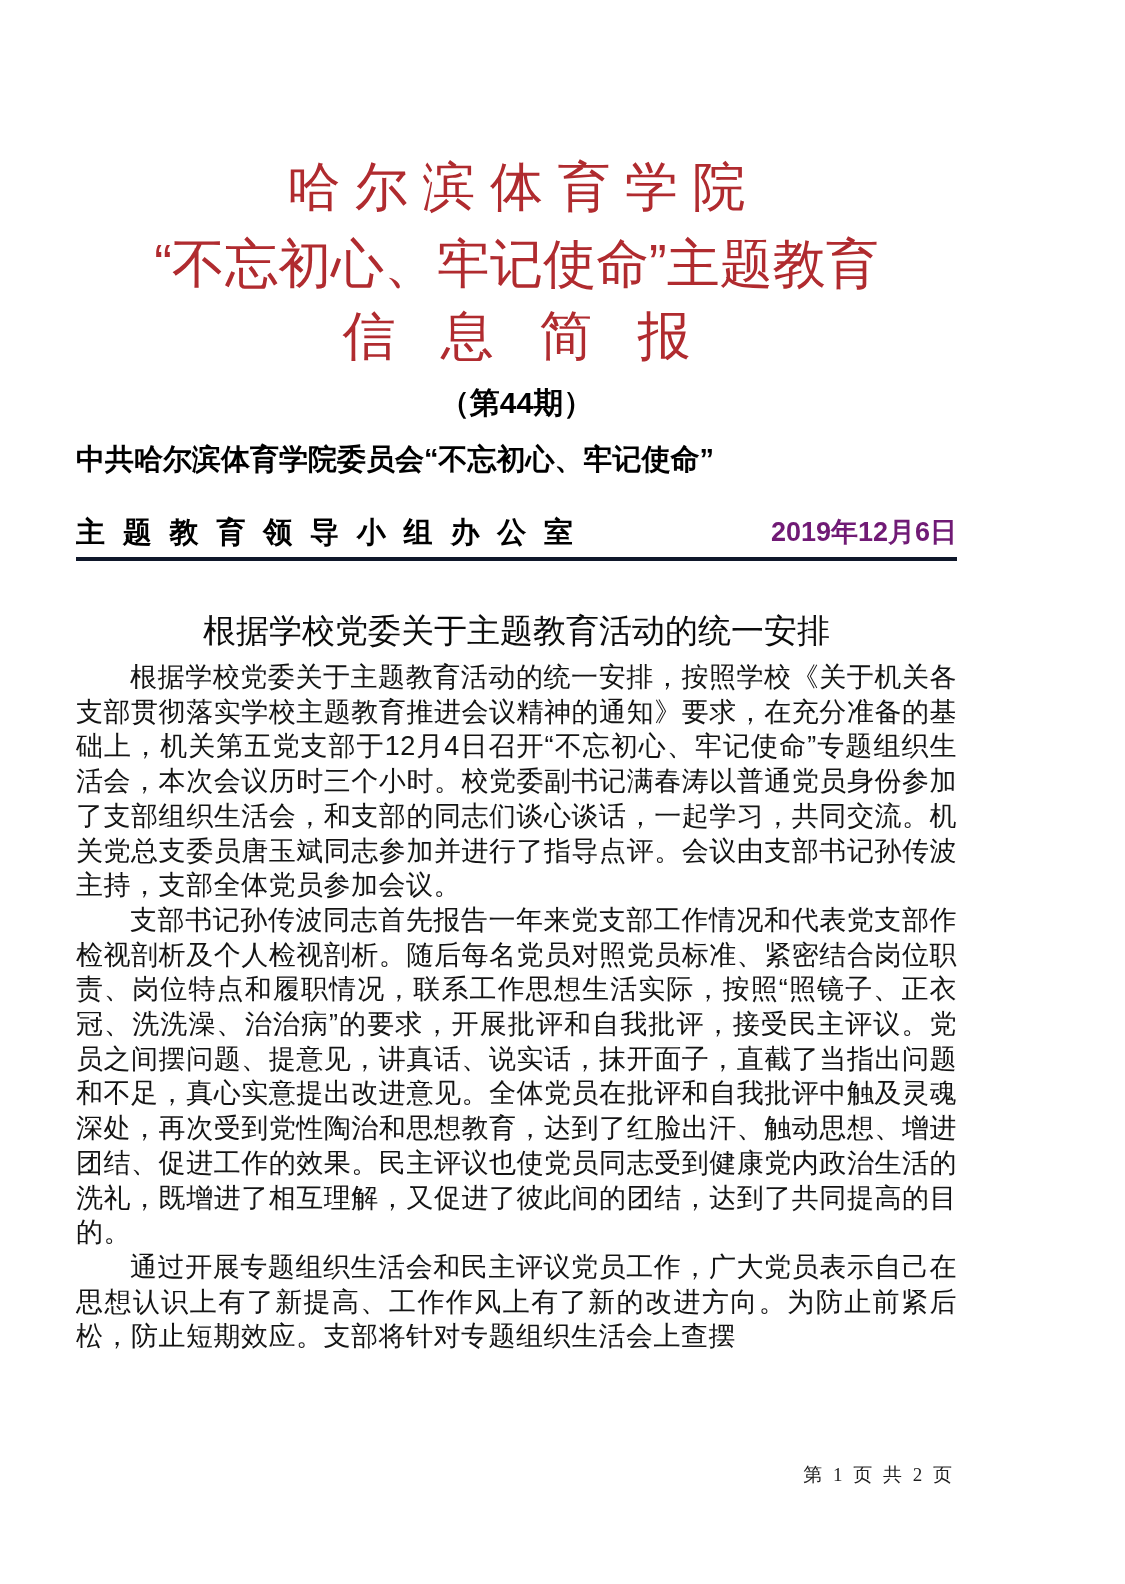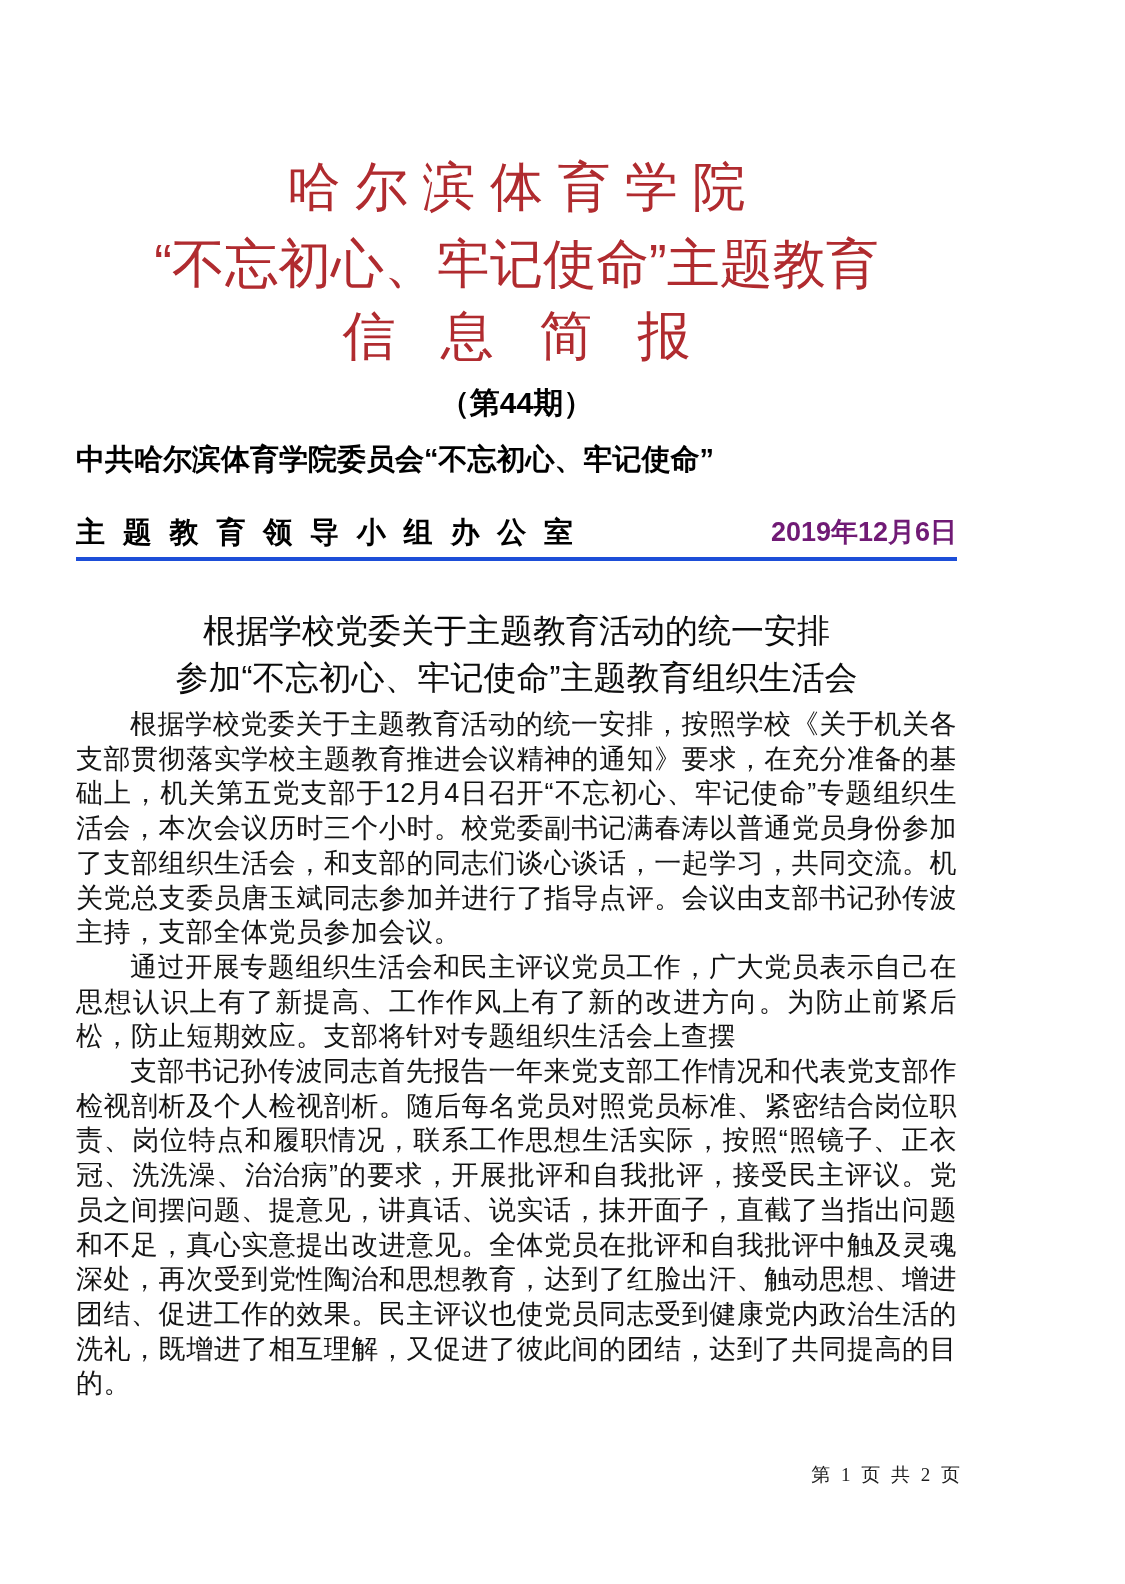--- a/index.html
+++ b/index.html
@@ -58,21 +58,21 @@
     font-weight: bold;
     color: #000;
     white-space: nowrap;
   }
   .issuer-row {
     display: flex;
     justify-content: space-between;
     align-items: flex-end;
     margin-top: 2px;
     padding-bottom: 8px;
-    border-bottom: 4px solid #1d4ed8;
+    border-bottom: 4px solid #0f172a;
   }
   .issuer-office {
     display: inline-block;
     width: 497px;
     font-size: 29px;
     line-height: 33px;
     font-weight: bold;
     color: #000;
     text-align: justify;
     text-align-last: justify;
@@ -100,21 +100,21 @@
     font-size: 27px;
     line-height: 34.7px;
     text-align: justify;
     text-indent: 2em;
     color: #141414;
     letter-spacing: 0.5px;
   }
   
   .page-footer {
     position: absolute;
-    right: 162px;
+    right: 170px;
     top: 1462px;
     font-size: 19px;
     letter-spacing: 3px;
     color: #1d1d1d;
     font-family: "Liberation Serif", "DejaVu Serif", serif;
   }
 </style>
 </head>
 <body>
 
@@ -130,24 +130,23 @@
   <div class="issuer">
     <div class="issuer-line1">中共哈尔滨体育学院委员会“不忘初心、牢记使命”</div>
     <div class="issuer-row">
       <span class="issuer-office">主题教育领导小组办公室</span>
       <span class="issuer-date">2019年12月6日</span>
     </div>
   </div>
 
   <div class="article-title">
     <div>根据学校党委关于主题教育活动的统一安排</div>
-    <div>参加“不忘初心、牢记使命”主题教育组织生活会</div>
   </div>
 
   <div class="article-body">
     <p>根据学校党委关于主题教育活动的统一安排，按照学校《关于机关各支部贯彻落实学校主题教育推进会议精神的通知》要求，在充分准备的基础上，机关第五党支部于12月4日召开“不忘初心、牢记使命”专题组织生活会，本次会议历时三个小时。校党委副书记满春涛以普通党员身份参加了支部组织生活会，和支部的同志们谈心谈话，一起学习，共同交流。机关党总支委员唐玉斌同志参加并进行了指导点评。会议由支部书记孙传波主持，支部全体党员参加会议。</p>
+    <p>支部书记孙传波同志首先报告一年来党支部工作情况和代表党支部作检视剖析及个人检视剖析。随后每名党员对照党员标准、紧密结合岗位职责、岗位特点和履职情况，联系工作思想生活实际，按照“照镜子、正衣冠、洗洗澡、治治病”的要求，开展批评和自我批评，接受民主评议。党员之间摆问题、提意见，讲真话、说实话，抹开面子，直截了当指出问题和不足，真心实意提出改进意见。全体党员在批评和自我批评中触及灵魂深处，再次受到党性陶治和思想教育，达到了红脸出汗、触动思想、增进团结、促进工作的效果。民主评议也使党员同志受到健康党内政治生活的洗礼，既增进了相互理解，又促进了彼此间的团结，达到了共同提高的目的。</p>
     <p>通过开展专题组织生活会和民主评议党员工作，广大党员表示自己在思想认识上有了新提高、工作作风上有了新的改进方向。为防止前紧后松，防止短期效应。支部将针对专题组织生活会上查摆</p>
-    <p>支部书记孙传波同志首先报告一年来党支部工作情况和代表党支部作检视剖析及个人检视剖析。随后每名党员对照党员标准、紧密结合岗位职责、岗位特点和履职情况，联系工作思想生活实际，按照“照镜子、正衣冠、洗洗澡、治治病”的要求，开展批评和自我批评，接受民主评议。党员之间摆问题、提意见，讲真话、说实话，抹开面子，直截了当指出问题和不足，真心实意提出改进意见。全体党员在批评和自我批评中触及灵魂深处，再次受到党性陶治和思想教育，达到了红脸出汗、触动思想、增进团结、促进工作的效果。民主评议也使党员同志受到健康党内政治生活的洗礼，既增进了相互理解，又促进了彼此间的团结，达到了共同提高的目的。</p>
   </div>
 
 </div>
 
 <div class="page-footer">第 1 页 共 2 页</div>
 
 </body></html>

